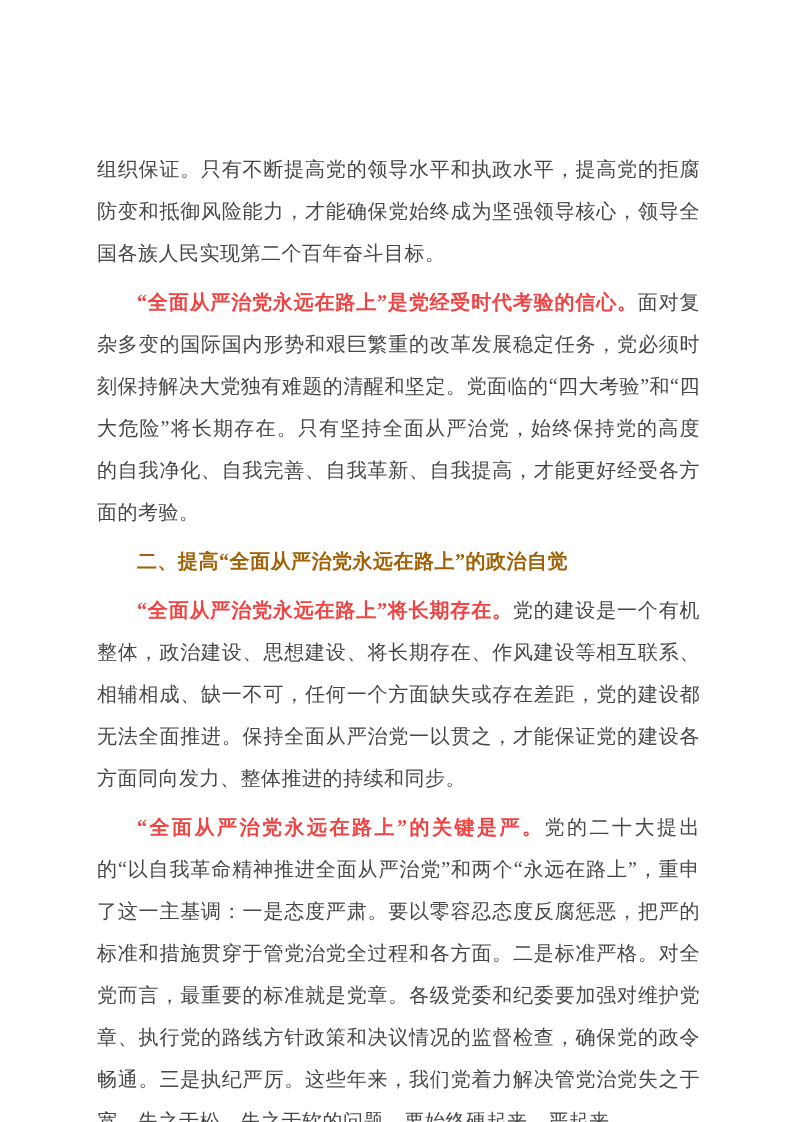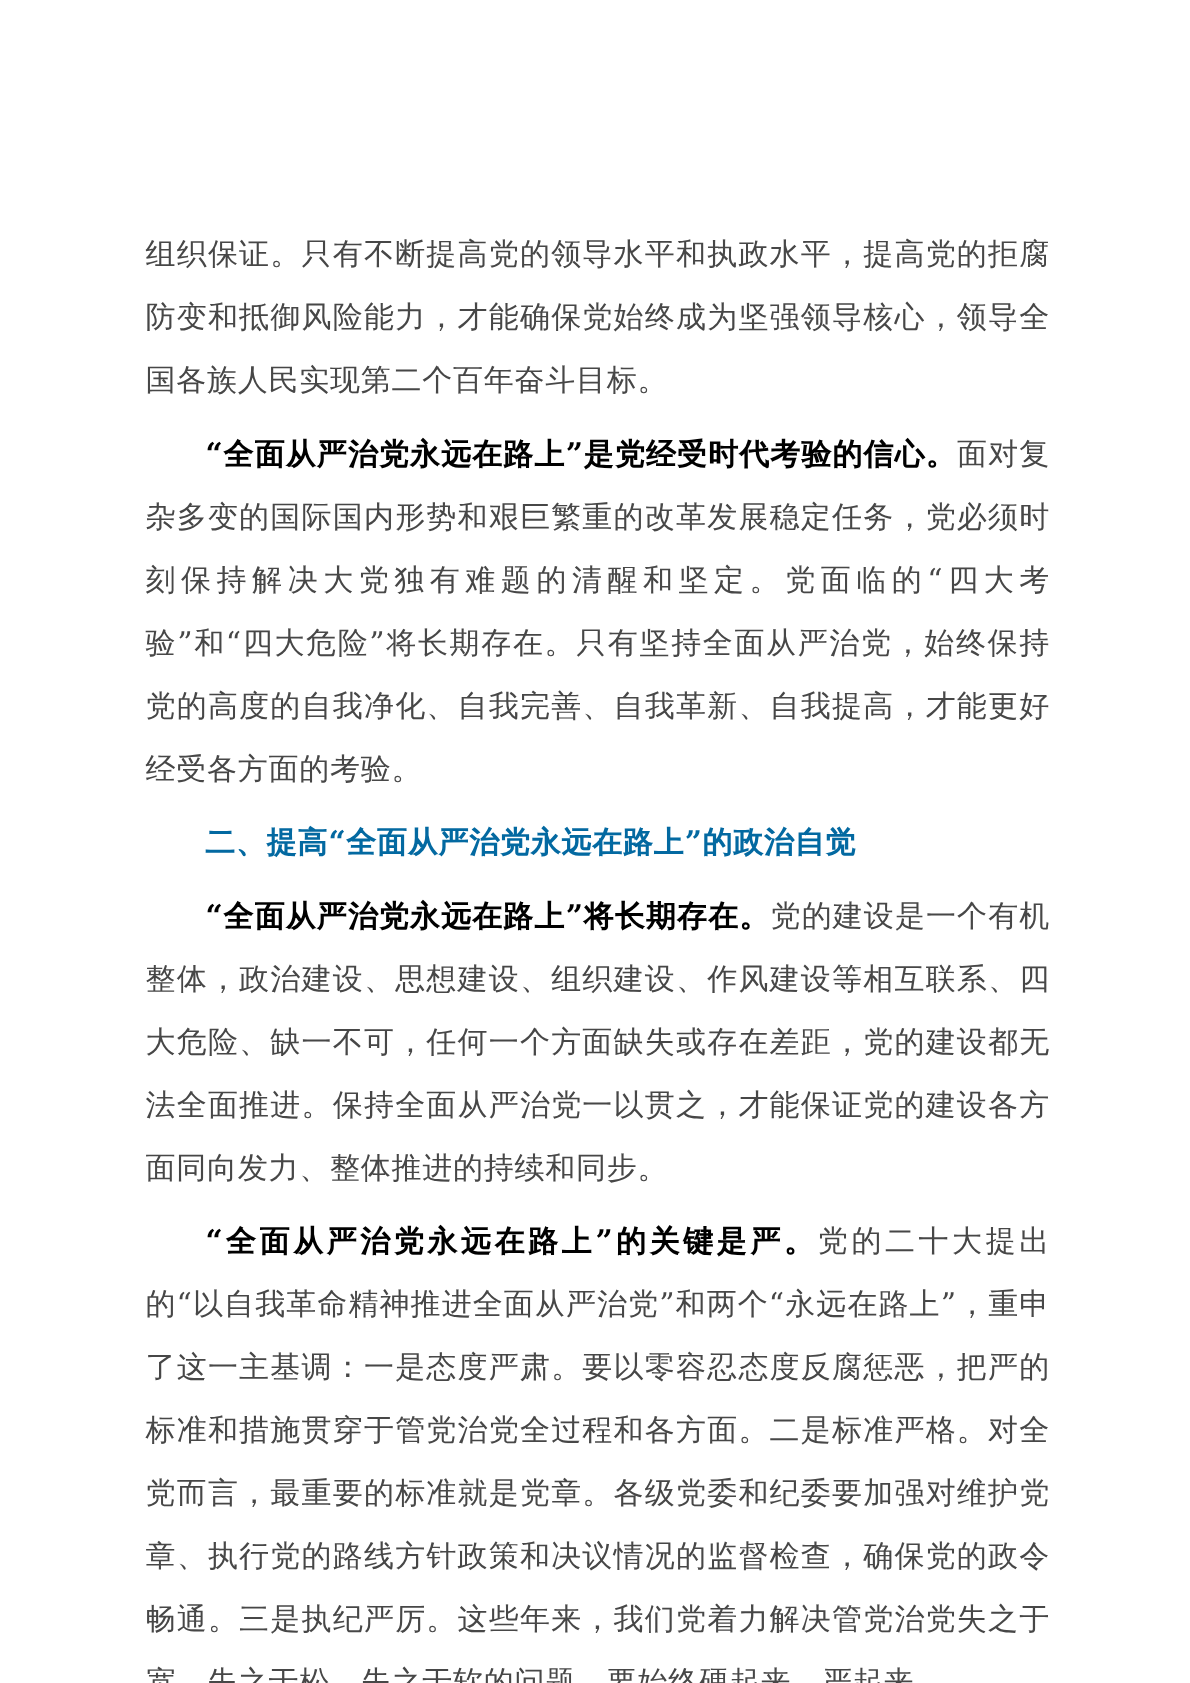--- a/index.html
+++ b/index.html
@@ -19,39 +19,40 @@
   .doc {
     font-family: "DejaVu Serif", "Liberation Serif", serif;
     color: #474747;
     font-size: 20px;
     line-height: 42px;
     text-align: justify;
     letter-spacing: 0.5px;
   }
   p.para {
     margin: 0 0 7px 0;
+    font-family: Liberation Serif, serif;
   }
   p.indent {
     text-indent: 2em;
   }
   .run {
     font-weight: normal;
   }
   .b {
     font-weight: bold;
-    color: #000000;
+    color: #ef4444;
   }
   p.heading .b {
-    color: #0369a1;
+    color: #a16207;
   }
 </style>
 </head>
 <body>
 
 <div class="page">
   <div class="doc" id="doc">
       <p class="para"><span class="run">组织保证。只有不断提高党的领导水平和执政水平，提高党的拒腐防变和抵御风险能力，才能确保党始终成为坚强领导核心，领导全国各族人民实现第二个百年奋斗目标。</span></p>
       <p class="para indent"><span class="run b">“全面从严治党永远在路上”是党经受时代考验的信心。</span><span class="run">面对复杂多变的国际国内形势和艰巨繁重的改革发展稳定任务，党必须时刻保持解决大党独有难题的清醒和坚定。党面临的“四大考验”和“四大危险”将长期存在。只有坚持全面从严治党，始终保持党的高度的自我净化、自我完善、自我革新、自我提高，才能更好经受各方面的考验。</span></p>
       <p class="para indent heading"><span class="run b">二、提高“全面从严治党永远在路上”的政治自觉</span></p>
-      <p class="para indent"><span class="run b">“全面从严治党永远在路上”将长期存在。</span><span class="run">党的建设是一个有机整体，政治建设、思想建设、组织建设、作风建设等相互联系、四大危险、缺一不可，任何一个方面缺失或存在差距，党的建设都无法全面推进。保持全面从严治党一以贯之，才能保证党的建设各方面同向发力、整体推进的持续和同步。</span></p>
+      <p class="para indent"><span class="run b">“全面从严治党永远在路上”将长期存在。</span><span class="run">党的建设是一个有机整体，政治建设、思想建设、将长期存在、作风建设等相互联系、相辅相成、缺一不可，任何一个方面缺失或存在差距，党的建设都无法全面推进。保持全面从严治党一以贯之，才能保证党的建设各方面同向发力、整体推进的持续和同步。</span></p>
       <p class="para indent"><span class="run b">“全面从严治党永远在路上”的关键是严。</span><span class="run">党的二十大提出的“以自我革命精神推进全面从严治党”和两个“永远在路上”，重申了这一主基调：一是态度严肃。要以零容忍态度反腐惩恶，把严的标准和措施贯穿于管党治党全过程和各方面。二是标准严格。对全党而言，最重要的标准就是党章。各级党委和纪委要加强对维护党章、执行党的路线方针政策和决议情况的监督检查，确保党的政令畅通。三是执纪严厉。这些年来，我们党着力解决管党治党失之于宽、失之于松、失之于软的问题，要始终硬起来、严起来。</span></p>
     </div>
 </div>
 
 </body></html>

